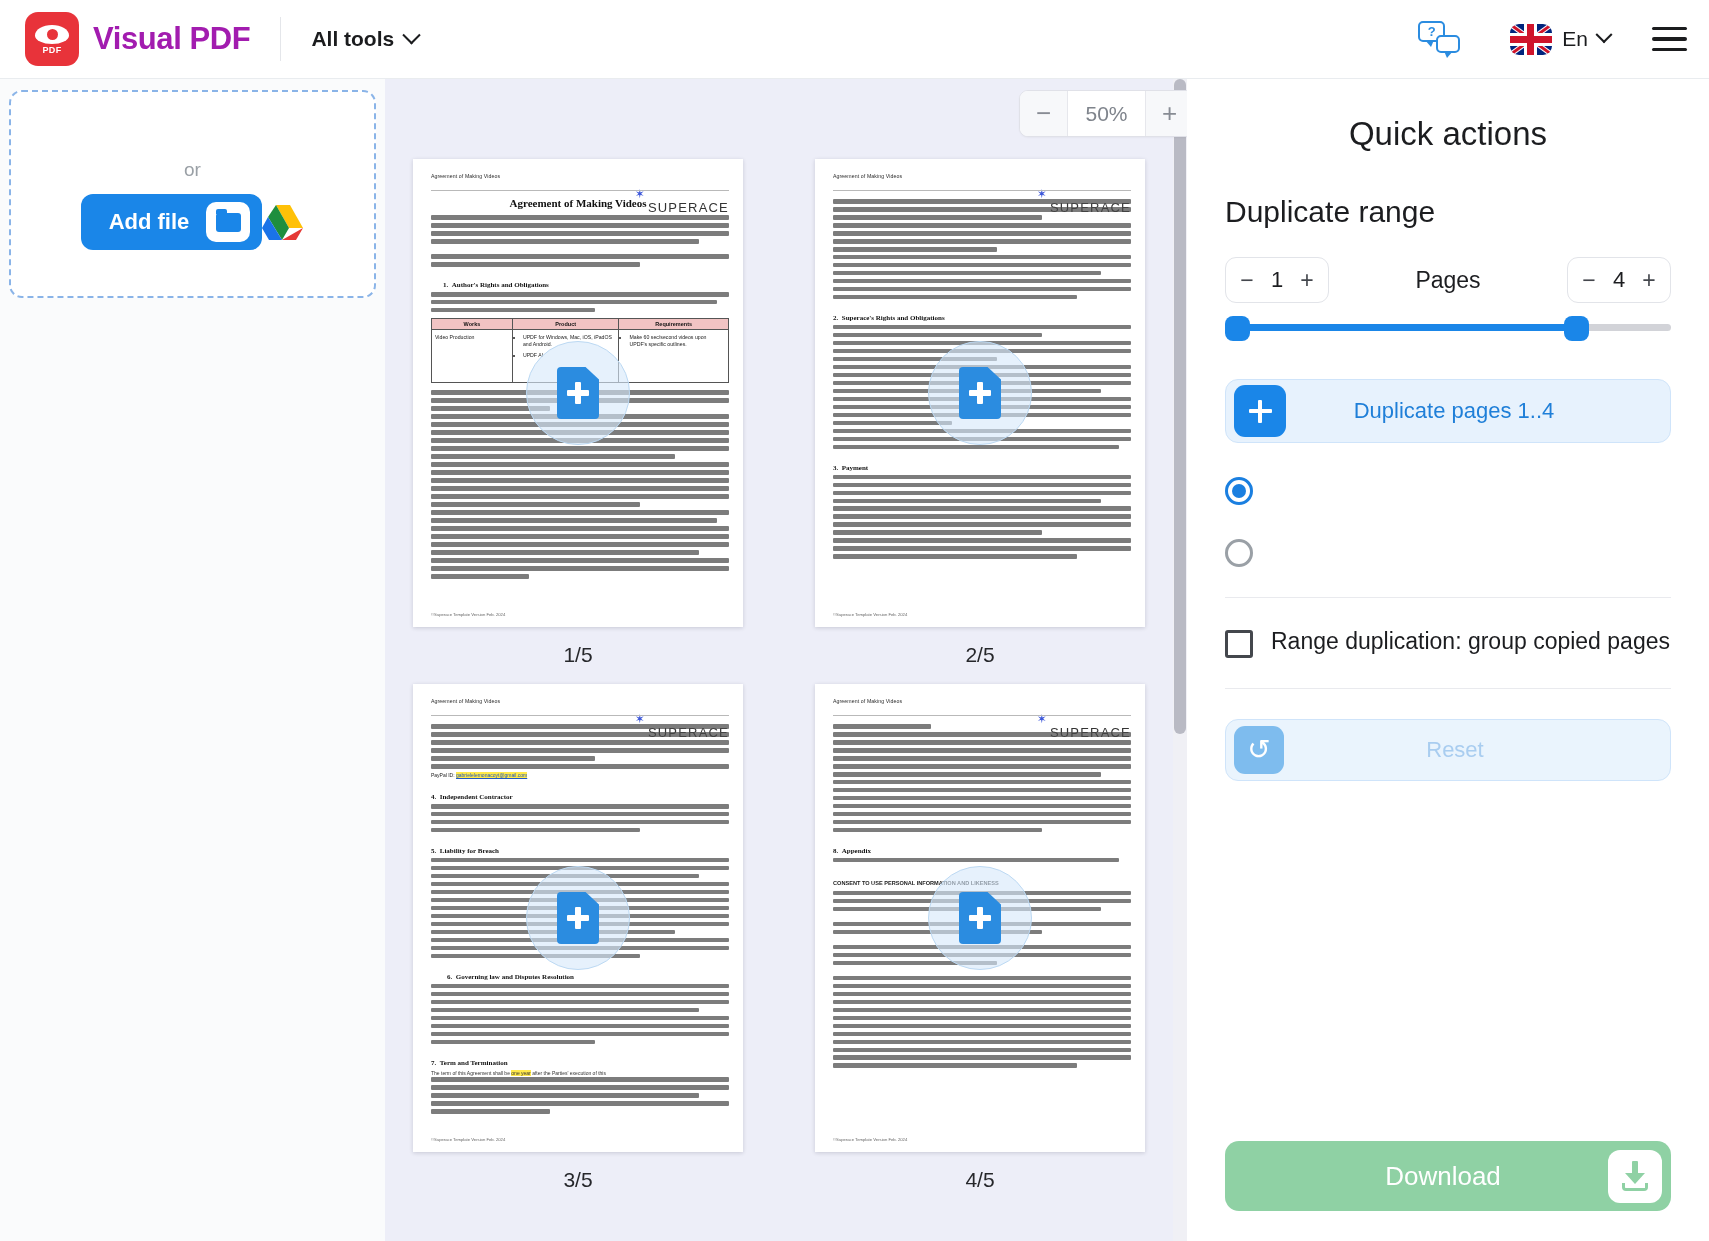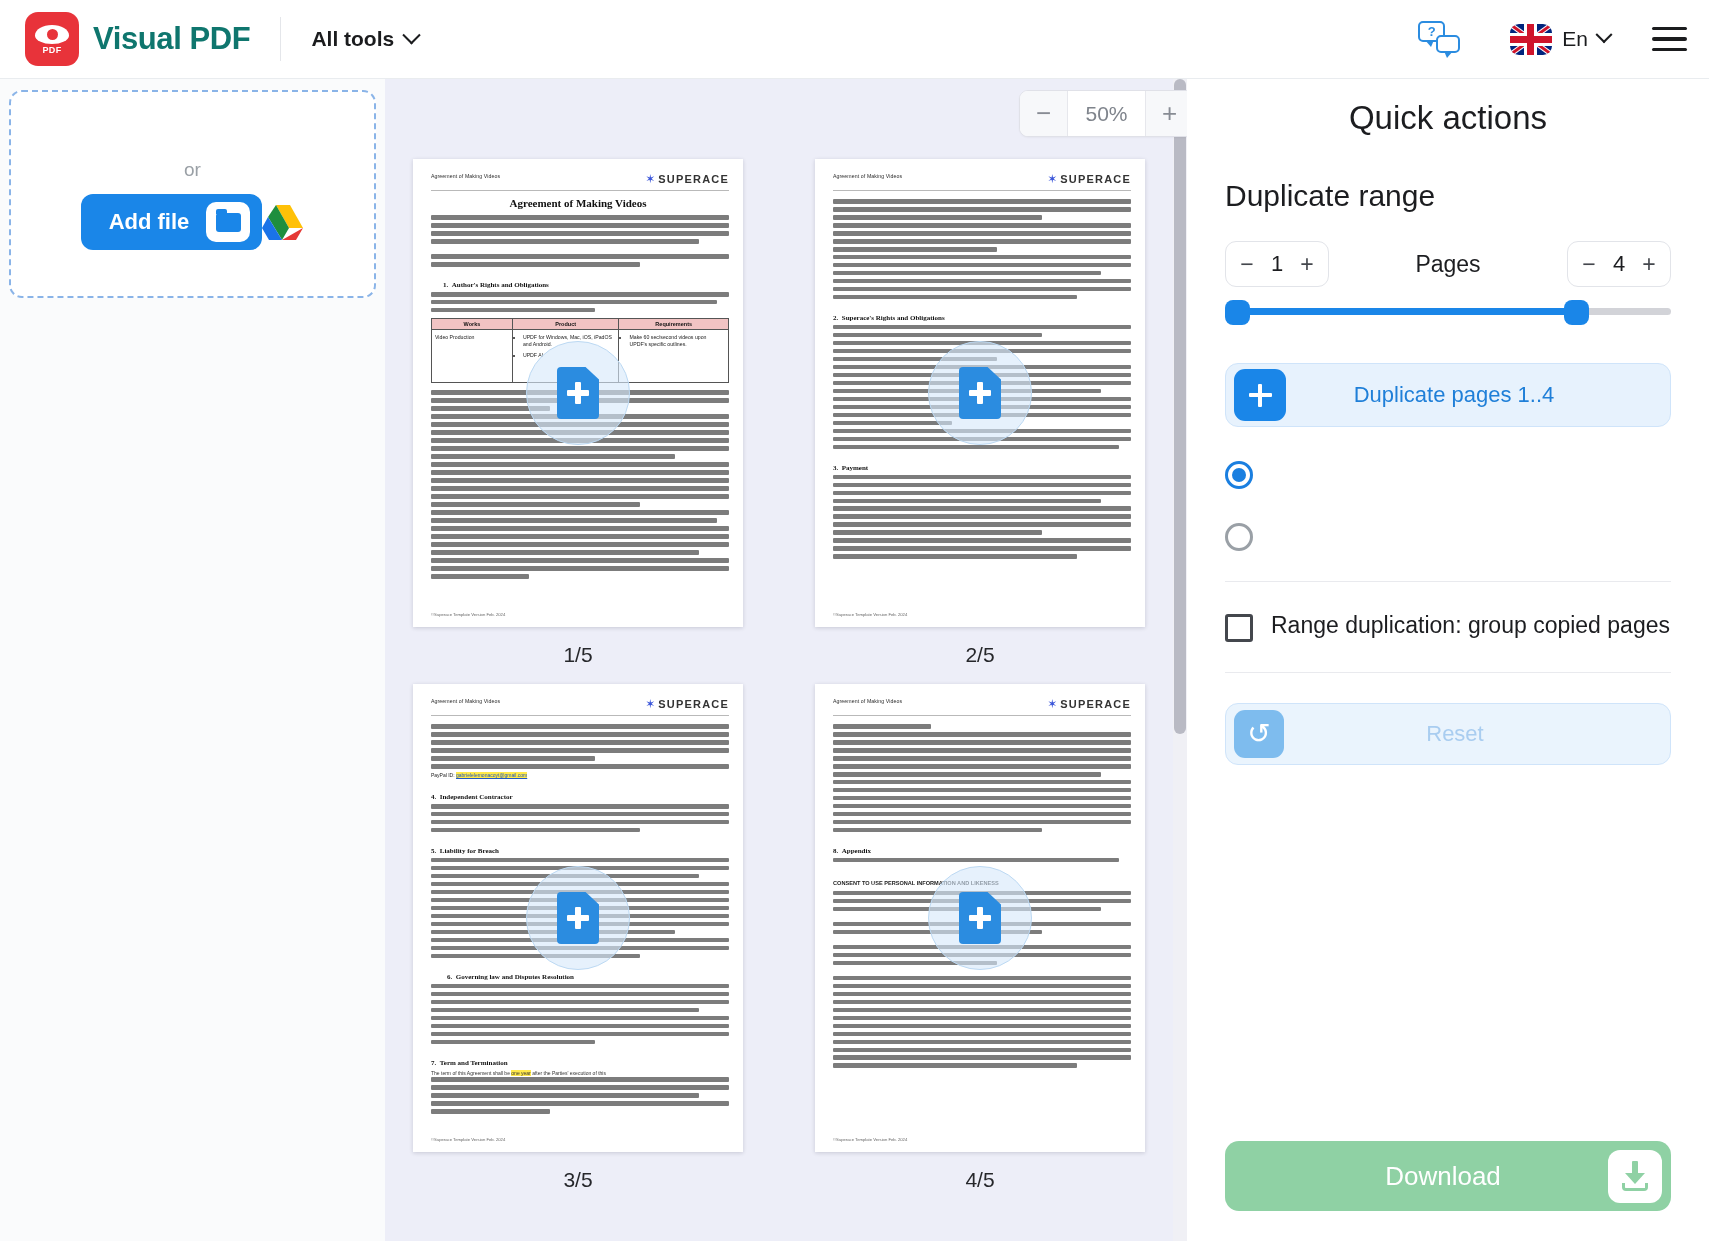--- a/index.html
+++ b/index.html
@@ -31,21 +31,21 @@
     background: #fff;
     border-radius: 50% / 55% 55% 45% 45%;
     display: flex; align-items: center; justify-content: center;
     margin-top: 2px;
   }
   .eye-pupil { width: 11px; height: 11px; border-radius: 50%; background: #e8333a; }
   .logo-pdf {
     font-size: 9px; font-weight: bold; color: #fff;
     letter-spacing: .4px; margin-top: 1px;
   }
-  .brand-name { font-size: 31px; font-weight: 700; color: #0f766e; letter-spacing: -0.4px; }
+  .brand-name { font-size: 31px; font-weight: 700; color: #a21caf; letter-spacing: -0.4px; }
   .hdr-divider { width: 1px; height: 44px; background: #e4e6ea; margin-left: 30px; }
   .all-tools {
     display: flex; align-items: center; gap: 11px;
     margin-left: 30px; font-size: 21px; font-weight: 600; color: #1b1c1e;
     cursor: pointer;
   }
   .chev-down {
     width: 13px; height: 13px;
     border-right: 2.4px solid #1b1c1e; border-bottom: 2.4px solid #1b1c1e;
     transform: rotate(45deg) translate(-3px,-3px);
@@ -159,21 +159,21 @@
     box-shadow: 0 1px 4px rgba(20,20,50,.17); overflow:hidden;
   }
   .page-label { font-size: 21px; color:#26272b; margin-top: 16px; }
   .doc-hdr {
     position:absolute; top:14px; left:18px; right:14px;
     display:flex; justify-content:space-between; align-items:flex-start;
   }
   .doc-runhead { font-size: 5.2px; color:#2b2b2b; letter-spacing:.1px; }
   .superace { display:flex; align-items:center; gap:3px; }
   .sa-star { color:#3a55d9; font-size: 12px; line-height:1; }
-  .sa-txt { font-size: 11px; letter-spacing: 1.2px; color:#333; font-weight:700; }
+  .sa-txt { font-size: 13px; letter-spacing: 1.2px; color:#333; font-weight:400;margin-top:27px; }
   .doc-rule { position:absolute; left:18px; right:14px; top:31px; height:1px; background:#b9b9b9; }
   .doc-title { position:absolute; left:0; right:0; top:38px; text-align:center; font-family:"Liberation Serif",serif; font-weight:700; font-size:11px; color:#101010; }
   .doc-body { position:absolute; left:18px; right:14px; top:56px; }
   .ln { height: 4.6px; background:#4a4a4a; opacity:.72; border-radius:1px; margin-bottom: 3.4px; }
   .ln.s90 { width:90%; } .ln.s96 { width:96%; } .ln.s100 { width:100%; }
   .ln.s70 { width:70%; } .ln.s55 { width:55%; } .ln.s40 { width:40%; }
   .ln.s82 { width:82%; } .ln.s33 { width:33%; }
   .gap { height: 7px; }
   .hd-sub { font-family:"Liberation Serif",serif; font-weight:700; font-size:7px; color:#111; margin: 4px 0 3px 12px; }
   .doc-table {
@@ -209,21 +209,21 @@
   .scroll-thumb {
     position:absolute; right:1px; top: 0; width: 12px; height: 655px;
     background:#b9bac4; border-radius:6px;
   }
 
   
   .right-panel {
     position:absolute; top:79px; left: 1187px; width: 522px; height: 1162px;
     background:#fff; padding: 20px 38px 0 38px;
   }
-  .qa-title { font-size: 33px; font-weight: 400; color:#1c1d20; text-align:center; margin-top: 0; }
+  .qa-title { font-size: 33px; font-weight: 400; color:#1c1d20; text-align:center; margin-top: 16px; }
   .section-title { font-size: 30px; font-weight: 400; color:#1c1d20; margin-top: 42px; }
 
   .range-row { display:flex; align-items:center; justify-content:space-between; margin-top: 28px; }
   .stepper {
     display:flex; align-items:center; border:1px solid #e2e4e9; border-radius: 11px;
     height: 46px; padding: 0 6px;
   }
   .st-btn {
     width: 30px; height: 44px; display:flex; align-items:center; justify-content:center;
     font-size: 23px; color:#44474d; background:none; border:none; cursor:pointer;

